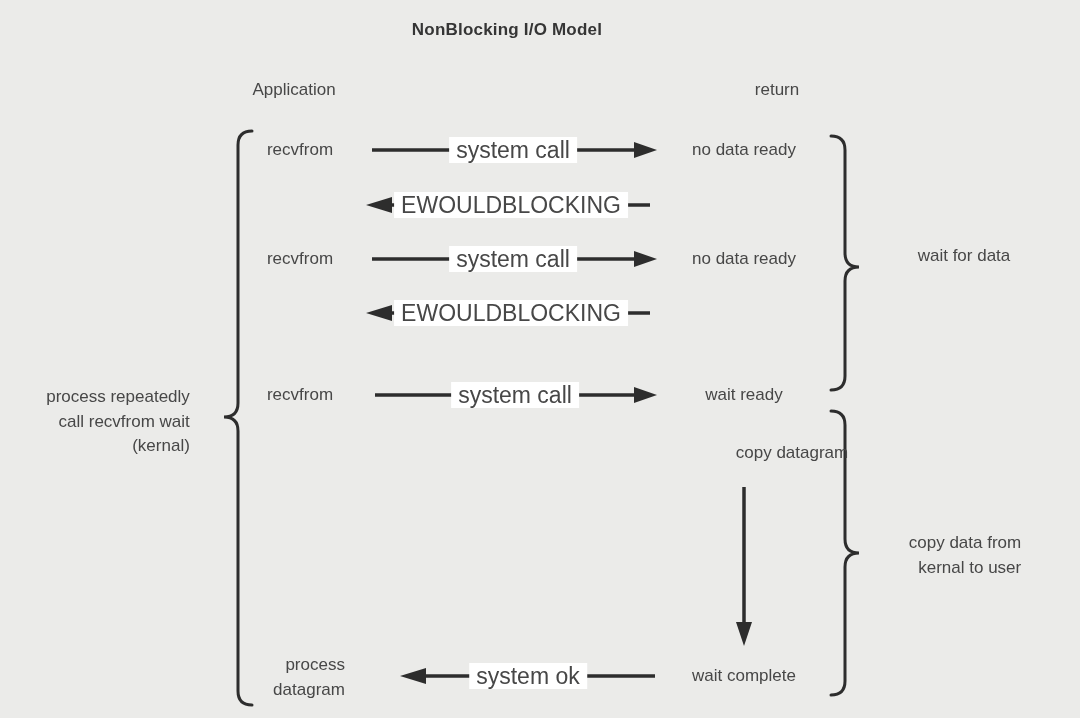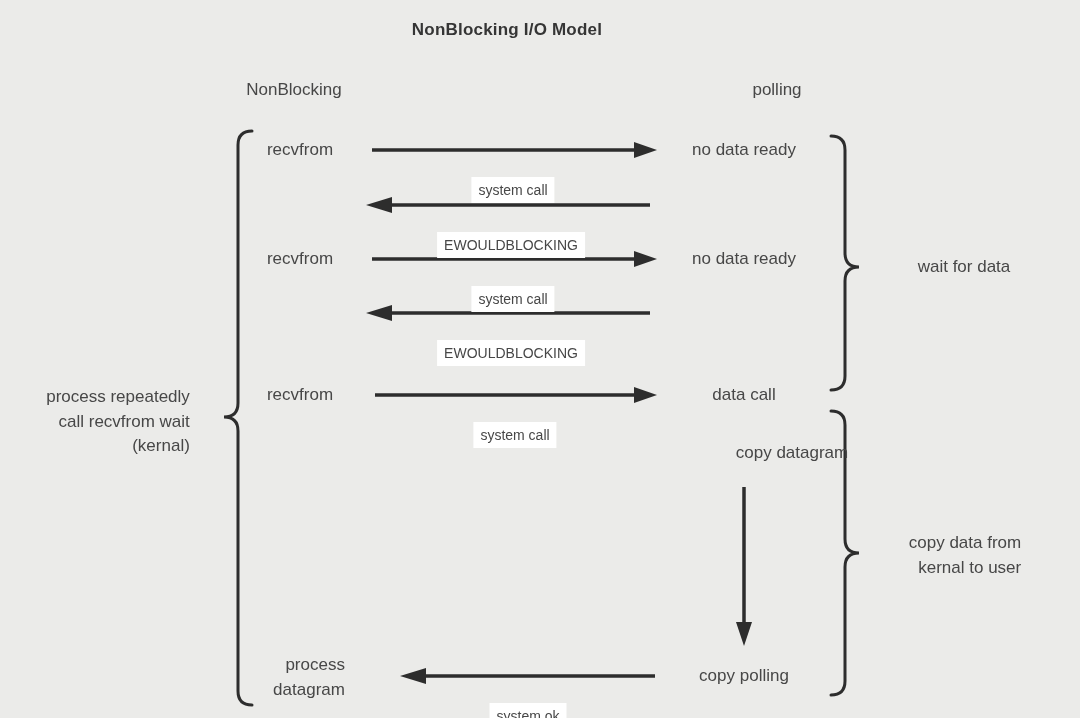--- a/index.html
+++ b/index.html
@@ -10,22 +10,22 @@
     overflow: hidden;
   }
   .stage { position: relative; width: 1080px; height: 626px; }
   svg.overlay { position: absolute; left: 0; top: 0; width: 1080px; height: 718px; }
   .t {
     position: absolute; transform: translate(-50%, -50%);
     white-space: nowrap; font-size: 17px; color: var(--text, #474747);
   }
   .lbl {
     position: absolute; transform: translate(-50%, -50%);
-    white-space: nowrap; font-size: 14px; color: var(--text, #474747);
-    background: var(--label-bg, #ffffff); padding: 2px 7px; line-height: 22px; margin-top: 40px;
+    white-space: nowrap; font-size: 23px; color: var(--text, #474747);
+    background: var(--label-bg, #ffffff); padding: 2px 7px; line-height: 22px;
   }
   .block {
     position: absolute; transform: translate(-50%, -50%);
     text-align: right; font-size: 17px; line-height: 24.5px;
     color: var(--text, #474747); white-space: nowrap;
   }
   .title { font-weight: 700; font-size: 17px; color: #353535; letter-spacing: 0.2px; }
   .hdr { font-size: 17px; }
 </style>
 </head>
@@ -75,53 +75,53 @@
 
       <path d="M 252,131 Q 238,131 238,145 L 238,403 Q 238,417 224,417 Q 238,417 238,431 L 238,691 Q 238,705 252,705"></path>
 
       <path d="M 831,136 Q 845,136 845,150 L 845,253 Q 845,267 859,267 Q 845,267 845,281 L 845,376 Q 845,390 831,390"></path>
 
       <path d="M 831,411 Q 845,411 845,425 L 845,539 Q 845,553 859,553 Q 845,553 845,567 L 845,681 Q 845,695 831,695"></path>
     </g>
   </svg>
 
   <div class="t title" style="left:507px; top:30px;">NonBlocking I/O Model</div>
-  <div class="t hdr" style="left:294px; top:90px;">NonBlocking</div>
-  <div class="t hdr" style="left:777px; top:90px;">polling</div>
+  <div class="t hdr" style="left:294px; top:90px;">Application</div>
+  <div class="t hdr" style="left:777px; top:90px;">return</div>
 
   <div class="t" style="left:300px; top:150px;">recvfrom</div>
   <div class="lbl" style="left:513px; top:150px;">system call</div>
   <div class="t" style="left:744px; top:150px;">no data ready</div>
 
   <div class="lbl" style="left:511px; top:205px;">EWOULDBLOCKING</div>
 
   <div class="t" style="left:300px; top:259px;">recvfrom</div>
   <div class="lbl" style="left:513px; top:259px;">system call</div>
   <div class="t" style="left:744px; top:259px;">no data ready</div>
 
   <div class="lbl" style="left:511px; top:313px;">EWOULDBLOCKING</div>
 
   <div class="t" style="left:300px; top:395px;">recvfrom</div>
   <div class="lbl" style="left:515px; top:395px;">system call</div>
-  <div class="t" style="left:744px; top:395px;">data call</div>
+  <div class="t" style="left:744px; top:395px;">wait ready</div>
 
   <div class="t" style="left:746px; top:453px;margin-left:46px;">copy datagram</div>
-  <div class="t" style="left:744px; top:676px;">copy polling</div>
+  <div class="t" style="left:744px; top:676px;">wait complete</div>
 
   <div class="block" style="left:309px; top:677px;">
     <div>process</div>
     <div>datagram</div>
   </div>
   <div class="lbl" style="left:528px; top:676px;">system ok</div>
 
   <div class="block" style="left:118px; top:422px;">
     <div>process repeatedly</div>
     <div>call recvfrom wait</div>
     <div>(kernal)</div>
   </div>
 
-  <div class="t" style="left:964px; top:267px;">wait for data</div>
+  <div class="t" style="left:964px; top:256px;">wait for data</div>
   <div class="block" style="left:965px; top:555px;">
     <div>copy data from</div>
     <div>kernal to user</div>
   </div>
 
 </div>
 
 </body></html>

